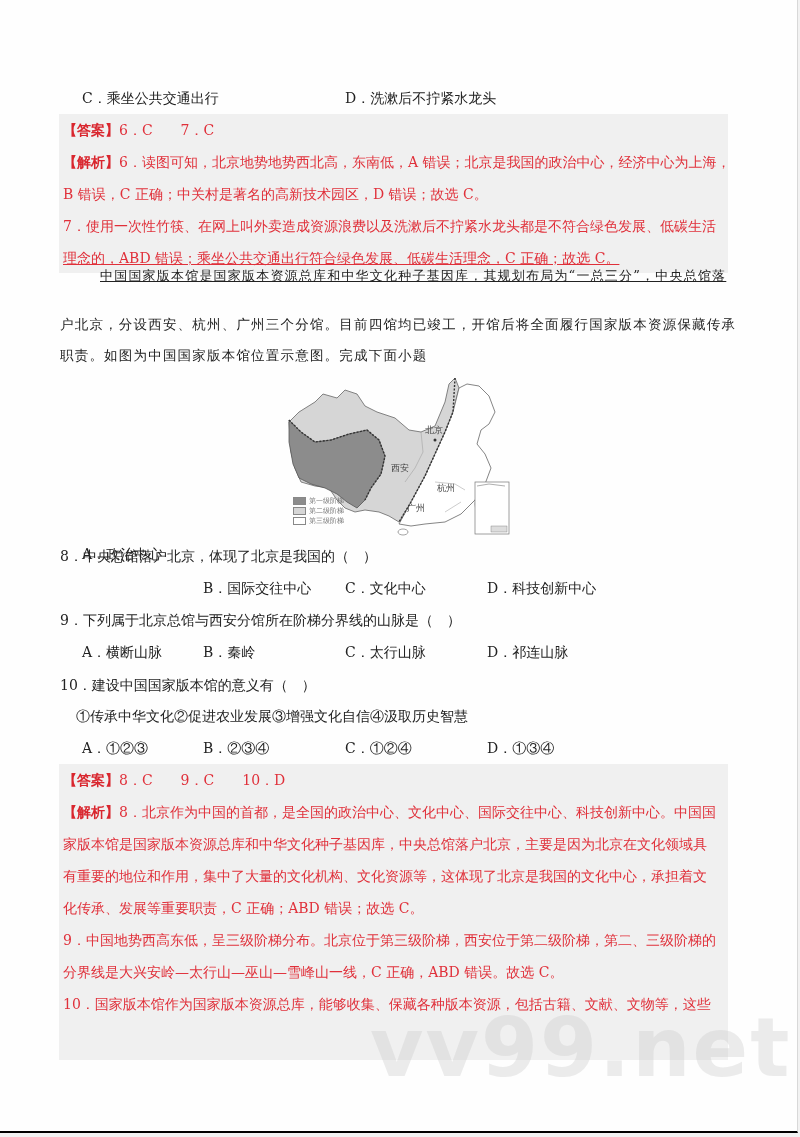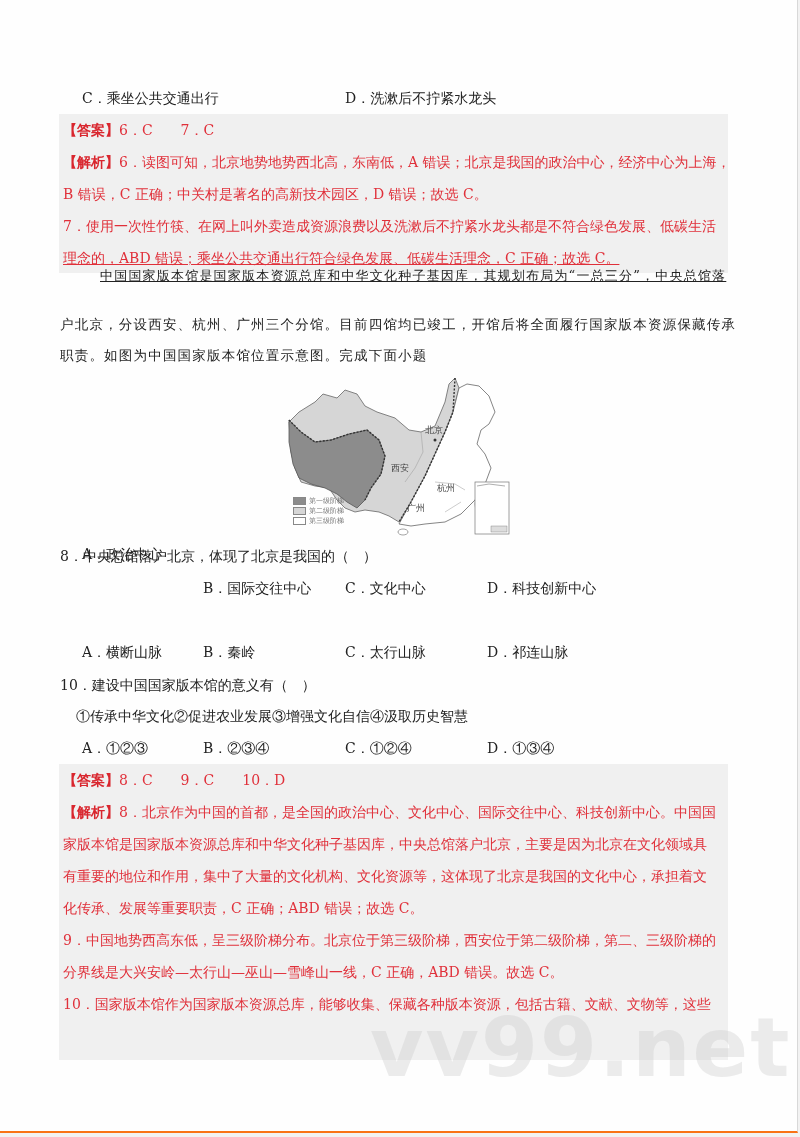--- a/index.html
+++ b/index.html
@@ -3,21 +3,21 @@
 <meta charset="utf-8">
 <style>
   html, body { margin: 0; padding: 0; }
   body {
     width: 800px; height: 1137px; background: #f2f2f2;
     font-family: "DejaVu Serif", "Liberation Serif", serif;
     color: #222; position: relative; overflow: hidden;
   }
   .page {
     position: absolute; left: 0; top: 0; width: 797px; height: 1131px;
-    background: #fefefe; border-right: 1px solid #d8d8d8; border-bottom: 2px solid #f97316;
+    background: #fefefe; border-right: 1px solid #d8d8d8; border-bottom: 2px solid #000000;
   }
   .line { position: absolute; font-size: 14px; white-space: nowrap; line-height: 20px; }
   .ans-box { position: absolute; left: 59px; width: 669px; background: #f0f0f0; }
   .red { color: #e0303a; }
   .red-label { color: #d9262e; font-weight: bold; }
   .opt { position: absolute; font-size: 14px; white-space: nowrap; line-height: 20px; }
   .watermark {
     position: absolute; left: 370px; top: 1000px; font-family: "DejaVu Sans", sans-serif;
     font-weight: bold; font-size: 82px; color: rgba(200,200,200,0.35); letter-spacing: 2px;
   }
@@ -83,20 +83,21 @@
       <div><span class="sw" style="background:#ffffff;"></span><span>第三级阶梯</span></div>
     </div>
   </div>
 
   <div class="line" style="left:60px; top:546px;">8．中央总馆落户北京，体现了北京是我国的（　）</div>
   <div class="opt" style="left:82px; top:544px;">A．政治中心</div>
   <div class="opt" style="left:203px; top:578px;">B．国际交往中心</div>
   <div class="opt" style="left:345px; top:578px;">C．文化中心</div>
   <div class="opt" style="left:487px; top:578px;">D．科技创新中心</div>
 
+  <div class="line" style="left:60px; top:610px;">9．下列属于北京总馆与西安分馆所在阶梯分界线的山脉是（　）</div>
   <div class="opt" style="left:82px; top:642px;">A．横断山脉</div>
   <div class="opt" style="left:203px; top:642px;text-align:center;">B．秦岭</div>
   <div class="opt" style="left:345px; top:642px;">C．太行山脉</div>
   <div class="opt" style="left:487px; top:642px;">D．祁连山脉</div>
 
   <div class="line" style="left:60px; top:675px;">10．建设中国国家版本馆的意义有（　）</div>
   <div class="line" style="left:60px; top:706px;margin-left:16px;">①传承中华文化②促进农业发展③增强文化自信④汲取历史智慧</div>
   <div class="opt" style="left:82px; top:738px;">A．①②③</div>
   <div class="opt" style="left:203px; top:738px;">B．②③④</div>
   <div class="opt" style="left:345px; top:738px;">C．①②④</div>

